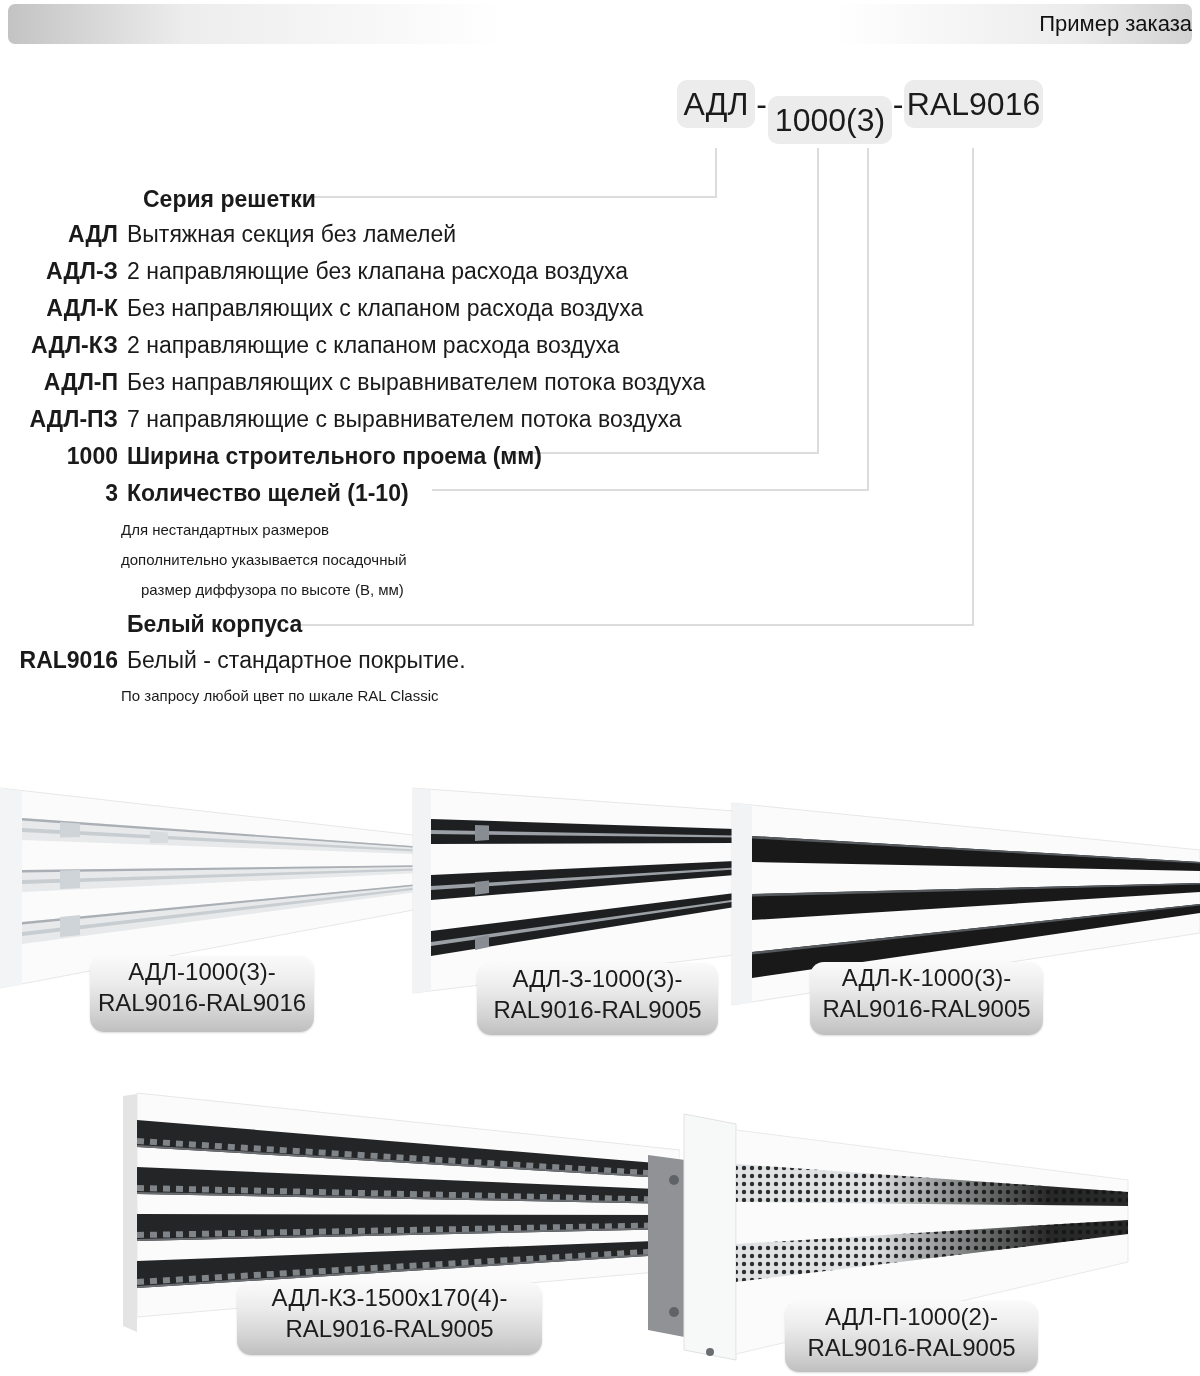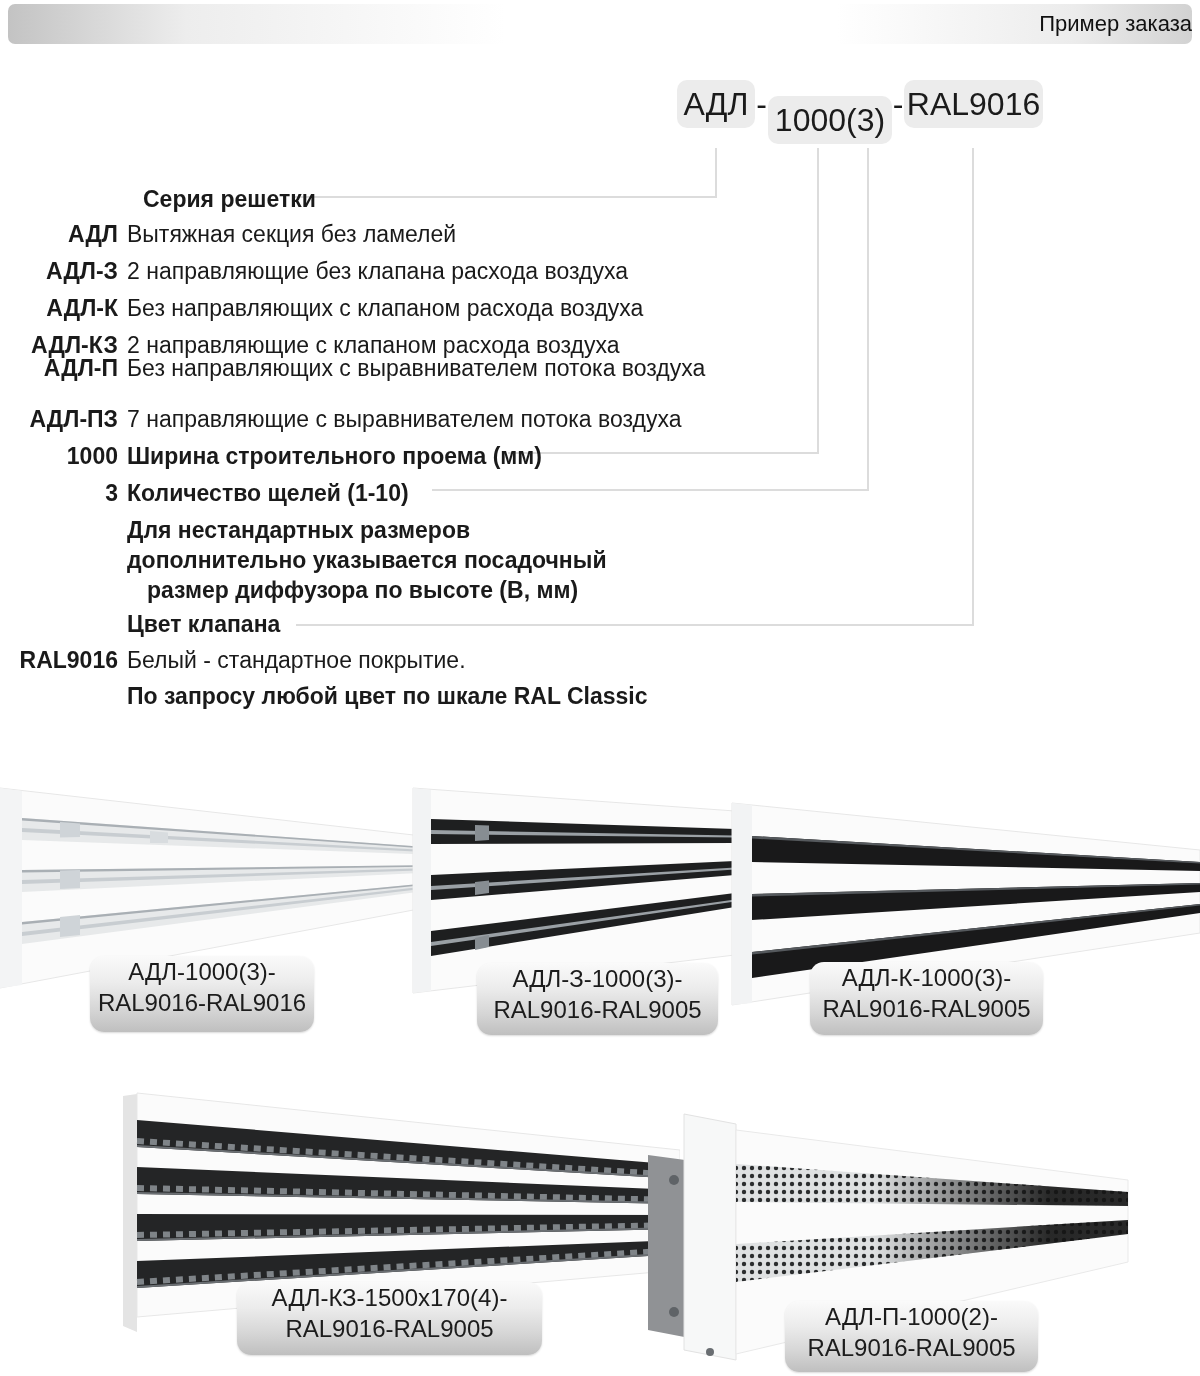--- a/index.html
+++ b/index.html
@@ -27,21 +27,21 @@
     font-size:32px;color:#1b1b1b;
   }
   
   .cline{position:absolute;background:#dcdcdc;}
   
   .lrow{position:absolute;left:0;width:1200px;height:26px;font-size:23px;line-height:26px;white-space:nowrap;}
   .lrow .code{display:inline-block;width:118px;text-align:right;font-weight:bold;margin-right:9px;vertical-align:top;}
   .lrow .desc{display:inline-block;vertical-align:top;}
   .lrow .desc.bold{font-weight:bold;}
   .heading{position:absolute;left:127px;font-size:23px;line-height:26px;font-weight:bold;white-space:nowrap;}
-  .note-line{position:absolute;left:127px;font-size:23px;line-height:26px;white-space:nowrap;font-weight:bold;}
+  .note-line{position:absolute;left:121px;font-size:15px;line-height:26px;white-space:nowrap;}
   
   .product{position:absolute;}
   
   .plabel{
     position:absolute;border-radius:14px;
     background:linear-gradient(180deg,#fafafa 0%,#ececec 35%,#d6d6d6 70%,#bfbfbf 100%);
     box-shadow:0 1px 2px rgba(0,0,0,0.15);
     display:flex;flex-direction:column;align-items:center;justify-content:flex-start;
     font-size:24px;line-height:31px;color:#1c1c1c;text-align:center;white-space:nowrap;
   }
@@ -84,39 +84,39 @@
 </div>
 <div class="lrow" style="top:258px;">
   <span class="code">АДЛ-З</span><span class="desc">2 направляющие без клапана расхода воздуха</span>
 </div>
 <div class="lrow" style="top:295px;">
   <span class="code">АДЛ-К</span><span class="desc">Без направляющих с клапаном расхода воздуха</span>
 </div>
 <div class="lrow" style="top:332px;">
   <span class="code">АДЛ-КЗ</span><span class="desc">2 направляющие с клапаном расхода воздуха</span>
 </div>
-<div class="lrow" style="top:355px;">
+<div class="lrow" style="top:369px;">
   <span class="code">АДЛ-П</span><span class="desc">Без направляющих с выравнивателем потока воздуха</span>
 </div>
 <div class="lrow" style="top:406px;">
   <span class="code">АДЛ-ПЗ</span><span class="desc">7 направляющие с выравнивателем потока воздуха</span>
 </div>
 
 <div class="lrow" style="top:443px;">
   <span class="code">1000</span><span class="desc bold">Ширина строительного проема (мм)</span>
 </div>
 <div class="lrow" style="top:480px;">
   <span class="code">3</span><span class="desc bold">Количество щелей (1-10)</span>
 </div>
 
 <div class="note-line" style="top:517px;">Для нестандартных размеров</div>
 <div class="note-line" style="top:547px;">дополнительно указывается посадочный</div>
 <div class="note-line" style="top:577px;margin-left:20px;">размер диффузора по высоте (В, мм)</div>
 
-<div class="heading" style="top:611px;">Цвет клапана</div>
+<div class="heading" style="top:611px;">Белый корпуса</div>
 
 <div class="lrow" style="top:647px;">
   <span class="code">RAL9016</span><span class="desc">Белый - стандартное покрытие.</span>
 </div>
 <div class="note-line" style="top:683px;">По запросу любой цвет по шкале RAL Classic</div>
 
 <svg class="product" style="left:0;top:783px;" width="440" height="210" viewBox="0 0 440 210">
   <g>
     <polygon points="0,5 440,55 440,122 0,205" fill="#fbfbfb" stroke="#e7e7e7" stroke-width="1"></polygon>
     <polygon points="0,5 22,8 22,202 0,205" fill="#f3f4f5"></polygon>

